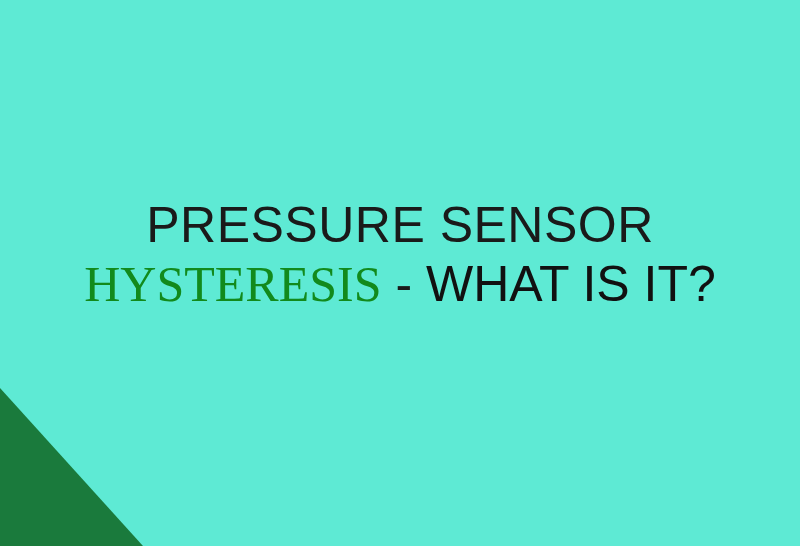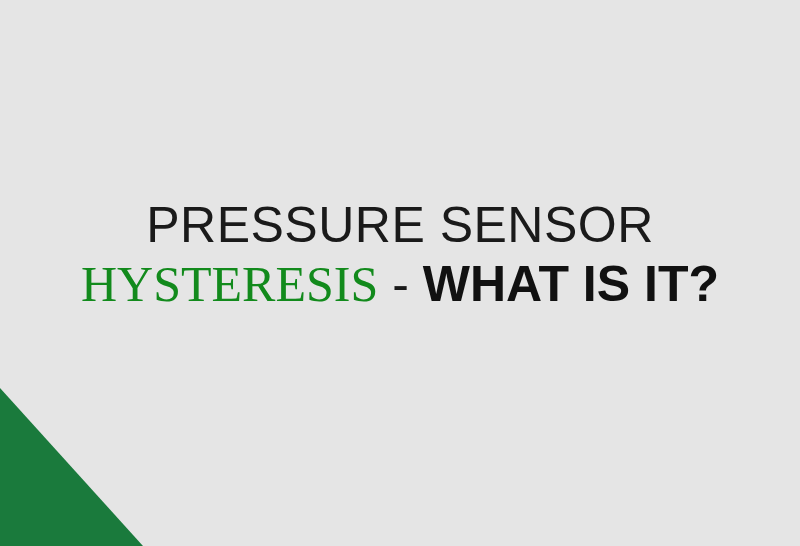--- a/index.html
+++ b/index.html
@@ -9,21 +9,21 @@
   }
   body {
     background: #ffffff;
     font-family: "Liberation Sans", sans-serif;
   }
   .banner {
     position: relative;
     width: 800px;
     height: 546px;
     overflow: hidden;
-    background: #e5e5e5;
+    background: #5eead4;
   }
   .corner-wedge {
     position: absolute;
     left: 0;
     bottom: 0;
     width: 143px;
     height: 158px;
     pointer-events: none;
   }
   .title-block {
@@ -48,21 +48,21 @@
   }
   .word-accent {
     color: #128a1c;
     font-family: Liberation Serif, serif;
   }
   .word-dash {
     color: #1a1a1a;
   }
   .word-plain {
     color: #111111;
-    font-weight: 700;
+    font-weight: 400;
   }
 </style>
 </head>
 <body>
 
 <div class="banner">
 
   <svg class="corner-wedge" viewBox="0 0 143 158" preserveAspectRatio="none" aria-hidden="true">
     <polygon points="0,0 0,158 143,158" fill="#1a7a3c"></polygon>
   </svg>

